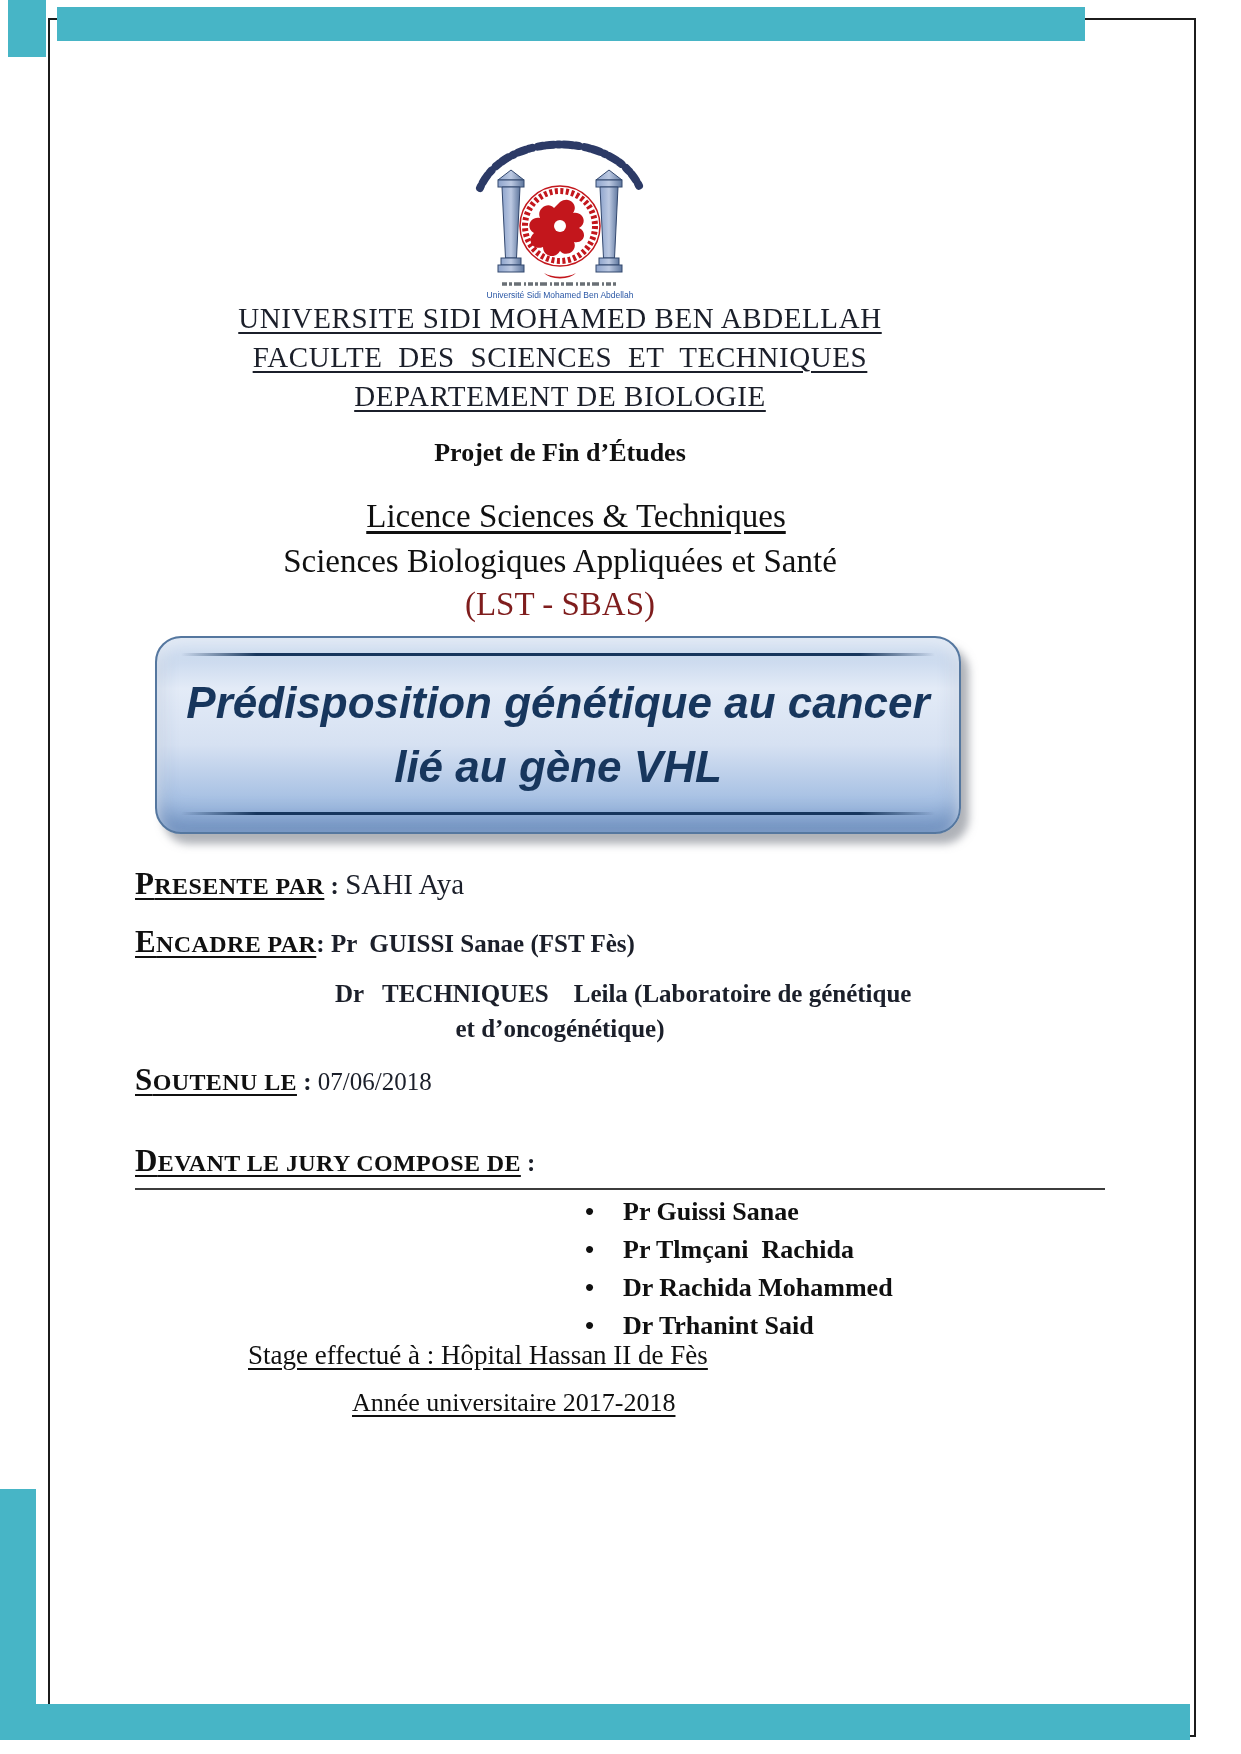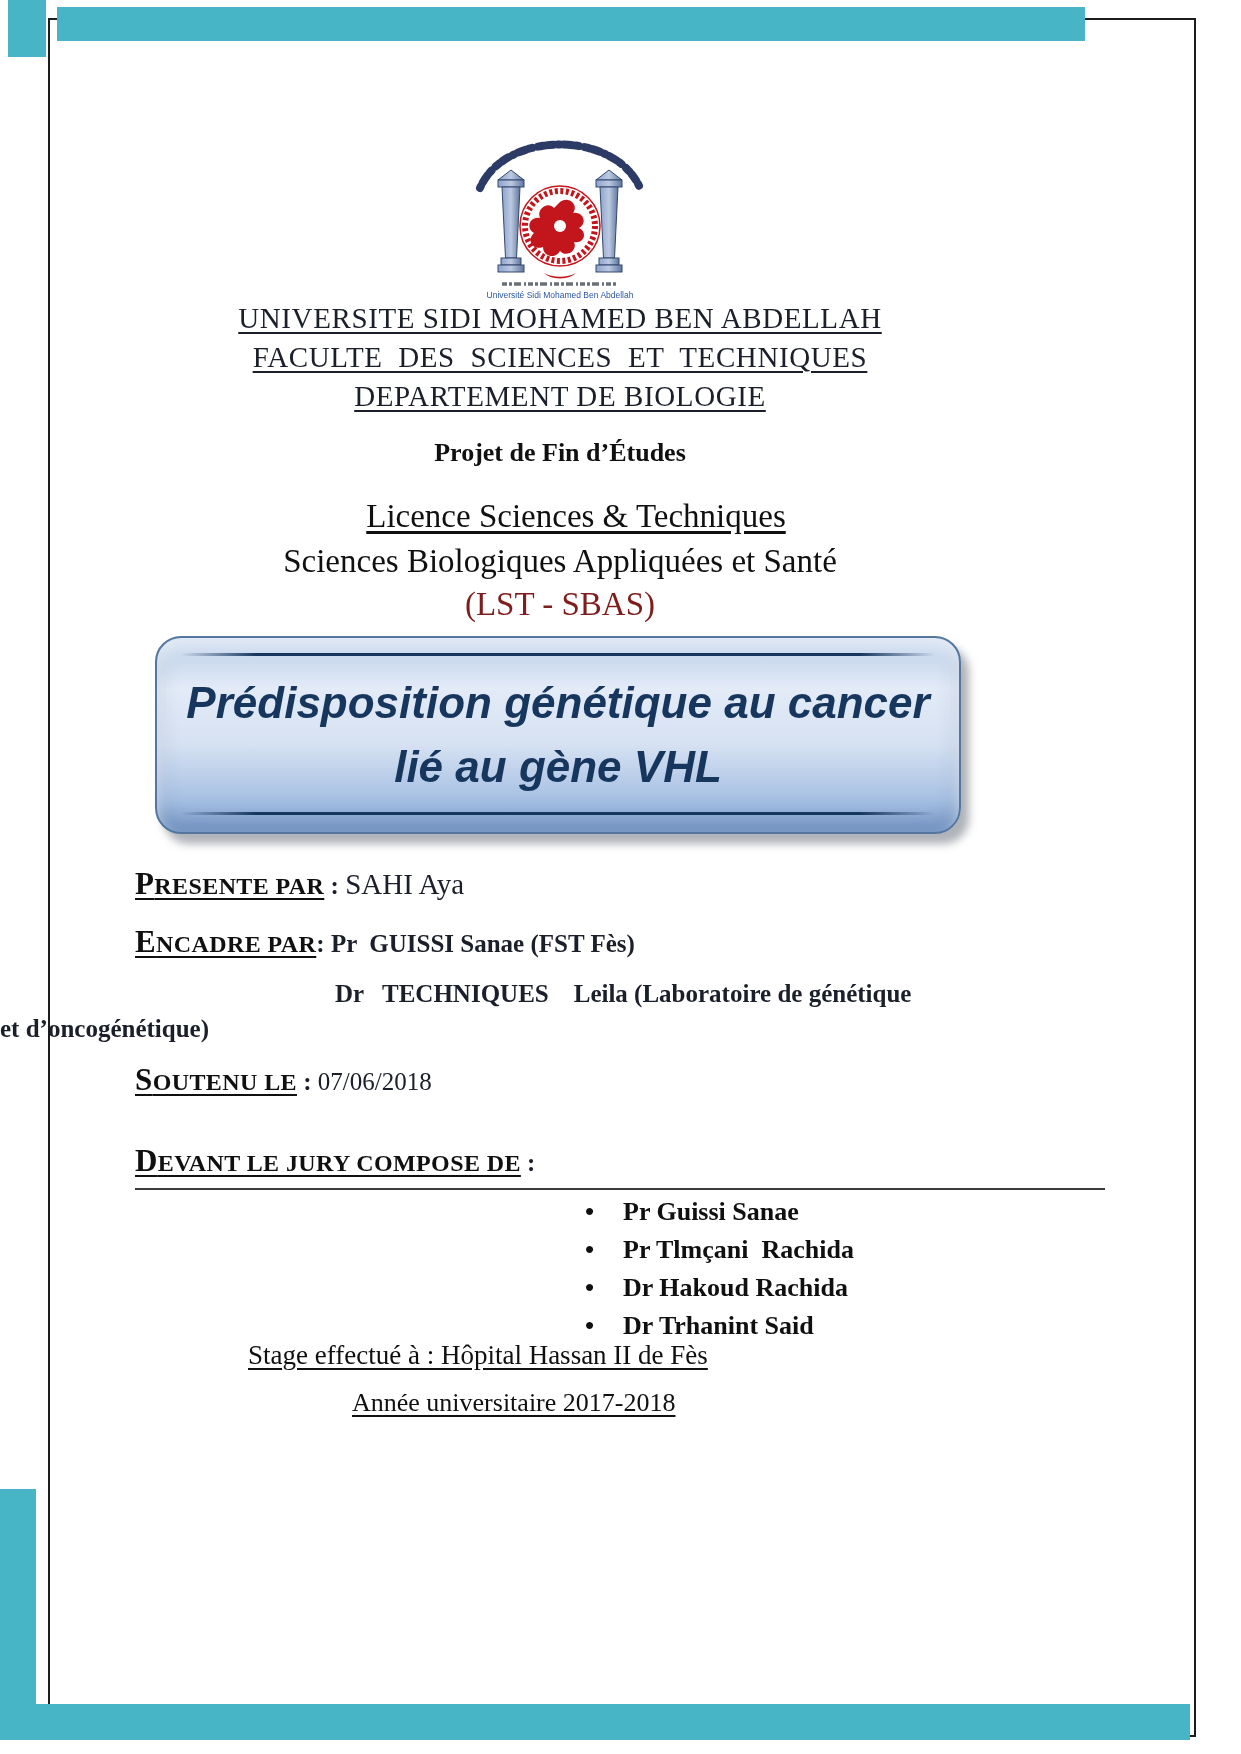--- a/index.html
+++ b/index.html
@@ -54,21 +54,21 @@
     text-decoration:underline; text-underline-offset:4px; color:#101010; }
   .sc-label::first-letter { font-size:31px; }
   .colon { font-weight:bold; font-size:25px; }
   .val-lg { font-size:29px; }
   .val-bold { font-weight:bold; font-size:25px; }
   .val-reg { font-size:25px; }
 
   .row-presente { top:866px; }
   .row-encadre  { top:924px; }
   .sup-line1 { position:absolute; left:335px; top:980px; font-weight:bold; font-size:25px; }
-  .sup-line2 { position:absolute; left:0; top:1015px; width:1120px; text-align:left; font-weight:bold; font-size:25px; }
+  .sup-line2 { position:absolute; left:0; top:1015px; width:1120px; text-align:center; font-weight:bold; font-size:25px; }
   .row-soutenu  { top:1062px; }
   .row-jury     { top:1143px; }
   .jury-rule { position:absolute; left:135px; top:1188px; width:970px; border-top:2px solid #3c3c3c; }
 
   .jury-list { position:absolute; left:585px; top:1197px; list-style:none; }
   .jury-list li { display:flex; font-weight:bold; font-size:26px; line-height:30px; margin-bottom:8px; color:#101010; }
   .jury-list li .bullet { width:38px; font-size:26px; }
 
   .stage { position:absolute; left:248px; top:1340px; font-size:27px; text-decoration:underline; text-underline-offset:4px; color:#101010; }
   .year  { position:absolute; left:352px; top:1388px; font-size:26px; text-decoration:underline; text-underline-offset:4px; color:#101010; }
@@ -163,21 +163,21 @@
       <li>
           <span class="bullet">•</span>
           <span class="pre">Pr Guissi Sanae</span>
         </li>
       <li>
           <span class="bullet">•</span>
           <span class="pre">Pr Tlmçani  Rachida</span>
         </li>
       <li>
           <span class="bullet">•</span>
-          <span class="pre">Dr Hakoud Rachida</span>
+          <span class="pre">Dr Rachida Mohammed</span>
         </li>
       <li>
           <span class="bullet">•</span>
           <span class="pre">Dr Trhanint Said</span>
         </li>
     </ul>
 
     <div class="stage">Stage effectué à : Hôpital Hassan II de Fès</div>
     <div class="year">Année universitaire 2017-2018</div>
 

